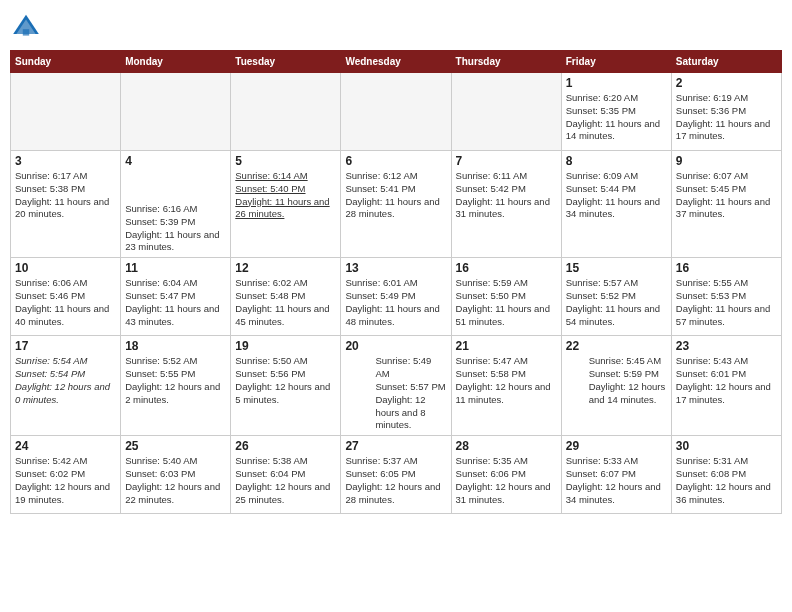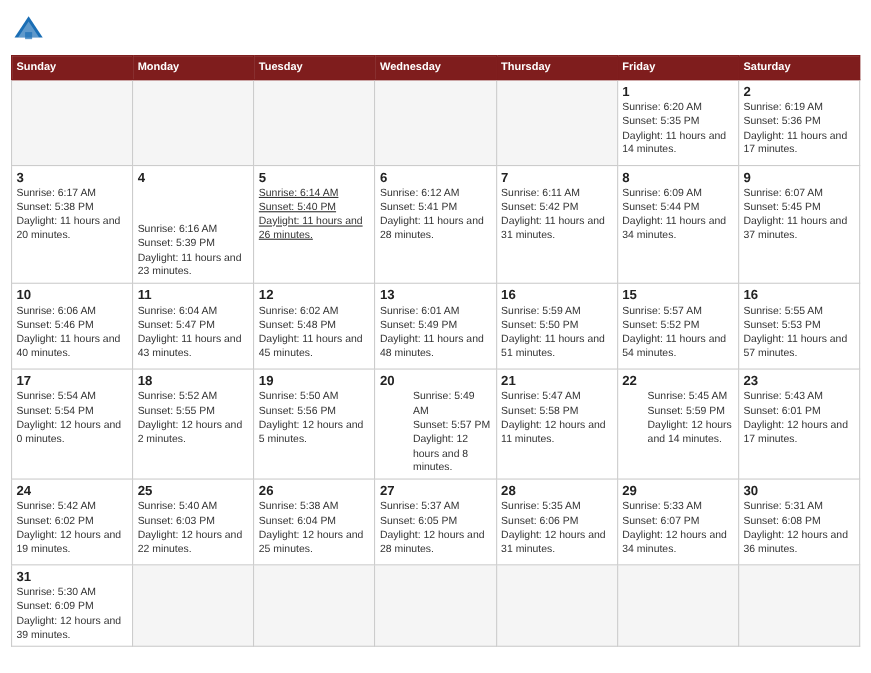--- a/index.html
+++ b/index.html
@@ -231,21 +231,21 @@
           <td>
             <span class="day-num">16</span>
             <div class="day-info" style="white-space: pre-line;">Sunrise: 5:55 AM
 Sunset: 5:53 PM
 Daylight: 11 hours and 57 minutes.</div>
           </td>
         </tr>
         <tr>
           <td>
             <span class="day-num">17</span>
-            <div class="day-info" style="white-space: pre-line;">Sunrise: 5:54 AM
+            <div class="day-info" style="white-space: pre-line; font-style: italic;">Sunrise: 5:54 AM
 Sunset: 5:54 PM
 Daylight: 12 hours and 0 minutes.</div>
           </td>
           <td>
             <span class="day-num">18</span>
             <div class="day-info" style="white-space: pre-line;">Sunrise: 5:52 AM
 Sunset: 5:55 PM
 Daylight: 12 hours and 2 minutes.</div>
           </td>
           <td>
@@ -315,30 +315,16 @@
             <div class="day-info" style="white-space: pre-line;">Sunrise: 5:33 AM
 Sunset: 6:07 PM
 Daylight: 12 hours and 34 minutes.</div>
           </td>
           <td>
             <span class="day-num">30</span>
             <div class="day-info" style="white-space: pre-line;">Sunrise: 5:31 AM
 Sunset: 6:08 PM
 Daylight: 12 hours and 36 minutes.</div>
           </td>
-        </tr>
-        <tr>
-          <td class="last-row">
-            <span class="day-num">31</span>
-            <div class="day-info" style="white-space: pre-line;">Sunrise: 5:30 AM
-Sunset: 6:09 PM
-Daylight: 12 hours and 39 minutes.</div>
-          </td>
-          <td class="empty last-row"></td>
-          <td class="empty last-row"></td>
-          <td class="empty last-row"></td>
-          <td class="empty last-row"></td>
-          <td class="empty last-row"></td>
-          <td class="empty last-row"></td>
         </tr>
       </tbody>
   </table>
 </div>
 
 </body></html>

